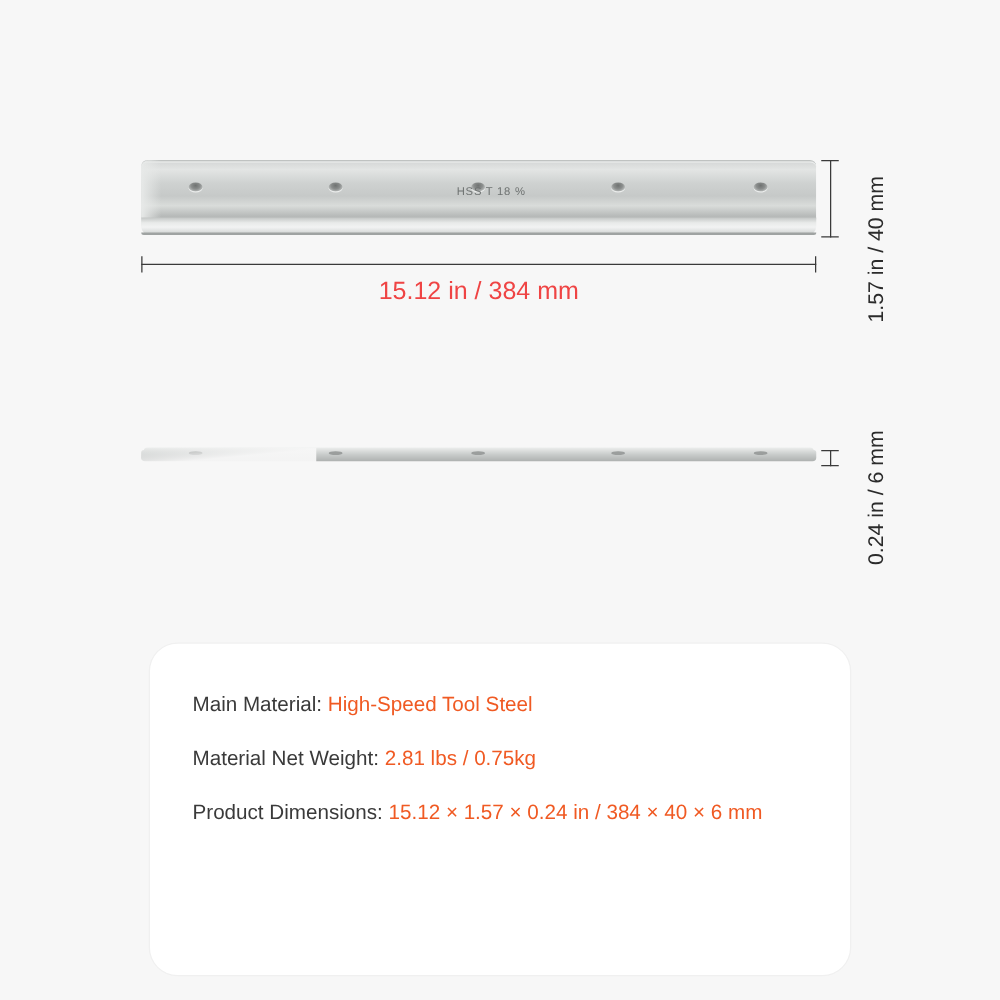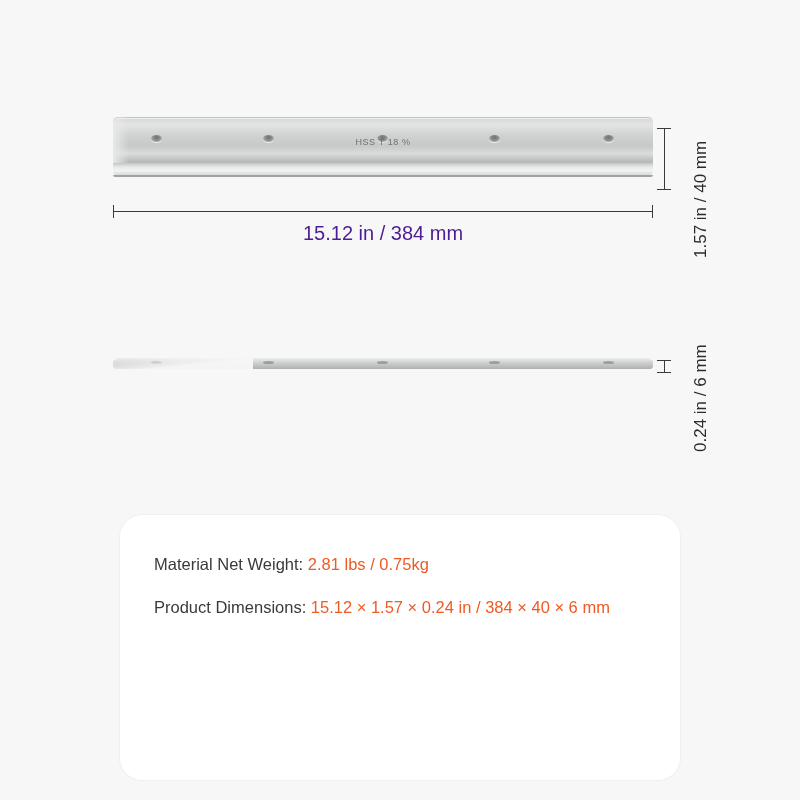--- a/index.html
+++ b/index.html
@@ -18,23 +18,24 @@
   #page {
     position: relative;
     width: 800px;
     height: 800px;
   }
 
   
   .blade-front-wrap {
     position: absolute;
     left: 113px;
-    top: 117px;
+    top: 128px;
     width: 540px;
     height: 68px;
+    padding-left: 20px;
   }
   .blade-front {
     position: absolute;
     left: 0;
     top: 0;
     width: 540px;
     height: 48px;
     background: linear-gradient(to bottom,
       #d4d6d6 0%,
       #e3e5e4 14%,
@@ -119,21 +120,21 @@
   }
   .dim-h .tick.l { left: 0; }
   .dim-h .tick.r { right: 0; }
   .dim-h-label {
     position: absolute;
     left: 113px;
     top: 222px;
     width: 540px;
     text-align: center;
     font-size: 20px;
-    color: #4c1d95;
+    color: #ef4444;
   }
 
   
   .dim-v1 {
     position: absolute;
     left: 657px;
     top: 128px;
     width: 14px;
     height: 62px;
   }
@@ -304,20 +305,24 @@
   <div class="dim-v2">
     <div class="tick t"></div>
     <div class="tick b"></div>
     <div class="line"></div>
   </div>
   <div class="vlabel vlabel-2">0.24 in / 6 mm</div>
 
   <div class="spec-card">
     <div class="spec-list">
       <div class="spec-row">
+        <span class="spec-label">Main Material:</span>
+        <span class="spec-value">High-Speed Tool Steel</span>
+      </div>
+      <div class="spec-row">
         <span class="spec-label">Material Net Weight:</span>
         <span class="spec-value">2.81 lbs / 0.75kg</span>
       </div>
       <div class="spec-row">
         <span class="spec-label">Product Dimensions:</span>
         <span class="spec-value">15.12 × 1.57 × 0.24 in / 384 × 40 × 6 mm</span>
       </div>
     </div>
   </div>
 

